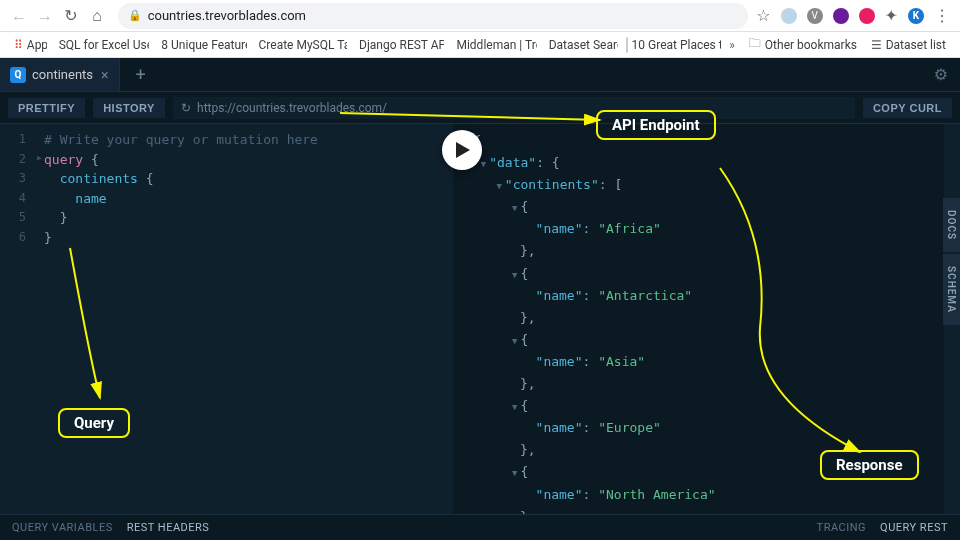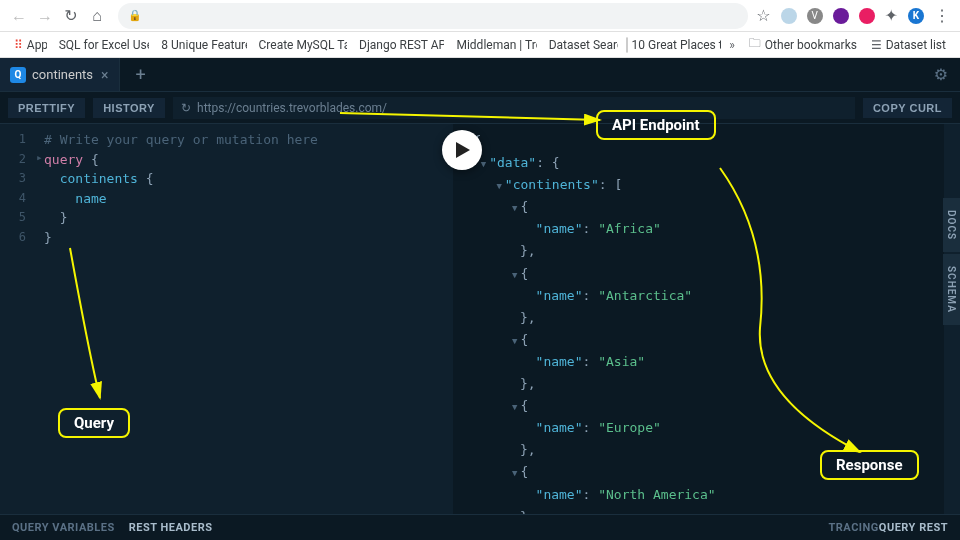--- a/index.html
+++ b/index.html
@@ -37,36 +37,37 @@
 .right-pane { width:52%; background:#0b1923; font-family:"Menlo","Monaco",monospace; font-size:13px; padding:6px 12px; line-height:1.7; overflow:hidden; }
 .json-line { white-space:pre; }
 .jbrace { color:#8da2b5; }
 .jkey { color:#4fb4d8; }
 .jstr { color:#5bbf8c; }
 .fold-tri { color:#4a6378; font-size:9px; margin-right:3px; display:inline-block; }
 .play-btn { position:absolute; left:46%; top:72px; width:40px; height:40px; background:#fff; border-radius:50%; display:flex; align-items:center; justify-content:center; cursor:pointer; z-index:5; box-shadow:0 2px 8px rgba(0,0,0,.4); }
 .play-btn::before { content:""; border-left:14px solid #222; border-top:8px solid transparent; border-bottom:8px solid transparent; margin-left:3px; }
 .side-tabs { position:absolute; right:0; top:140px; display:flex; flex-direction:column; gap:2px; }
 .side-tab { background:#1a2e3d; color:#8da2b5; font-size:10px; font-weight:600; letter-spacing:1px; writing-mode:vertical-rl; padding:12px 3px; cursor:pointer; }
-.bottom-bar { position:absolute; bottom:0; left:0; right:0; height:26px; background:#0b1923; display:flex; align-items:center; padding:0 12px; font-size:11px; font-weight:700; letter-spacing:.5px; color:#5a7085; border-top:1px solid #1a2e3d; }
+.bottom-bar { position:absolute; bottom:0; left:0; right:0; height:26px; background:#0b1923; display:flex; align-items:center; padding:0 12px; font-size:11px; font-weight:400; letter-spacing:.5px; color:#5a7085; border-top:1px solid #1a2e3d; }
 .bb-item { margin-right:14px; cursor:pointer; }
-.bb-right { margin-left:auto; display:flex; }
+.bb-right { margin-left:auto; display:flex; gap:14px; }
 .annot-svg { position:absolute; top:58px; left:0; width:960px; height:482px; pointer-events:none; z-index:10; }
 .annot-label { position:absolute; border:2px solid #f5f500; border-radius:8px; padding:4px 14px; font-size:15px; font-weight:700; color:#fff; background:rgba(15,32,45,0); z-index:11; pointer-events:none; }
 </style>
 </head>
 <body>
 
 <div class="chrome-bar">
   <div class="nav-btn disabled">←</div>
   <div class="nav-btn disabled">→</div>
   <div class="nav-btn">↻</div>
   <div class="nav-btn">⌂</div>
   <div class="url-bar">
     <span class="lock-ic">🔒</span>
+    <span>countries.trevorblades.com</span>
   </div>
   <div class="chrome-right">
     <span style="color:#5f6368">☆</span>
     <span class="ext-ic" style="background:#bbd6e8"></span>
     <span class="ext-ic" style="background:#888;color:#fff;font-size:10px;text-align:center;line-height:16px">V</span>
     <span class="ext-ic" style="background:#6a1b9a"></span>
     <span class="ext-ic" style="background:#e91e63"></span>
     <span style="color:#5f6368">✦</span>
     <span class="ext-ic" style="background:#1976d2;color:#fff;font-size:10px;text-align:center;line-height:16px;font-weight:bold">K</span>
     <span style="color:#5f6368">⋮</span>

